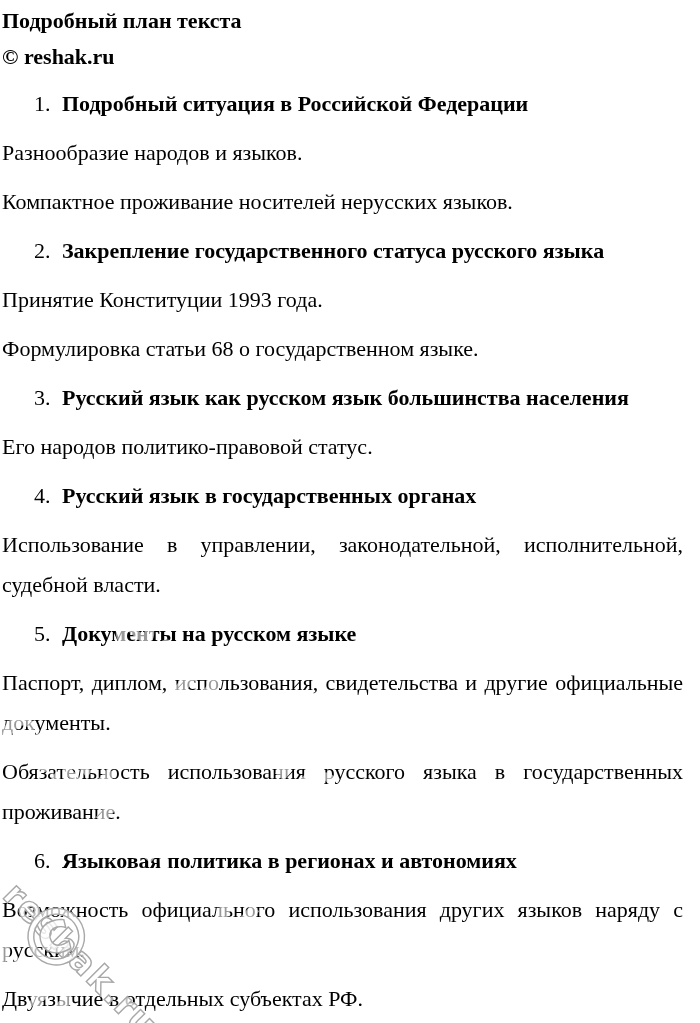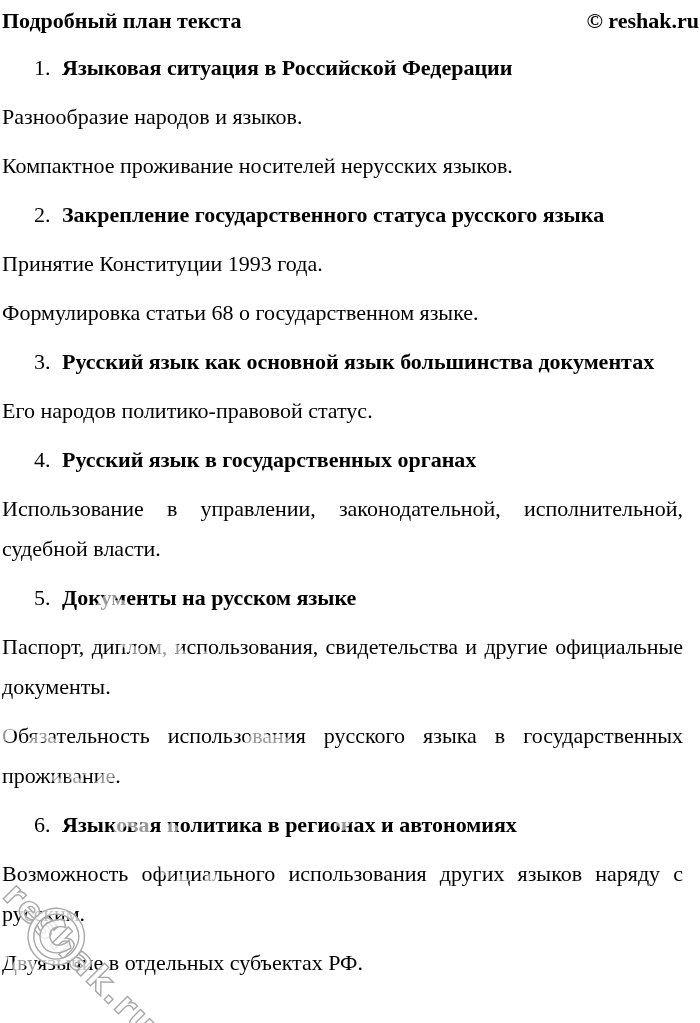--- a/index.html
+++ b/index.html
@@ -7,21 +7,21 @@
     width: 700px; height: 1023px;
     background: #ffffff; color: #000000;
     font-family: "Liberation Serif", "DejaVu Serif", serif;
     font-size: 22px; line-height: 40px;
     overflow: hidden; position: relative;
   }
   .page { padding: 3px 1px 0 2px; position: relative; }
 
   .header-row {
     display: flex; justify-content: space-between; align-items: baseline;
-    line-height: 36px; margin-bottom: 9px;
+    line-height: 36px; margin-bottom: 9px; flex-direction: column;
   }
   .doc-title { font-weight: bold; }
   .copyright-note { font-weight: bold; }
 
   .heading {
     font-weight: bold; line-height: 40px; margin-bottom: 9px;
     padding-left: 32px; white-space: nowrap;
   }
   .heading .num {
     display: inline-block; width: 28px; font-weight: normal;
@@ -56,41 +56,41 @@
 <body>
 
 <div class="page">
 
   <div class="header-row">
     <span class="doc-title">Подробный план текста</span>
     <span class="copyright-note">© reshak.ru</span>
   </div>
 
   <div class="heading">
-    <span class="num">1.</span><span>Языковая ситуация в Российской Федерации</span>
+    <span class="num">1.</span><span>Подробный ситуация в Российской Федерации</span>
   </div>
   <div class="para">
     <div class="line">Разнообразие народов и языков.</div>
   </div>
   <div class="para">
     <div class="line">Компактное проживание носителей нерусских языков.</div>
   </div>
 
   <div class="heading">
     <span class="num">2.</span><span>Закрепление государственного статуса русского языка</span>
   </div>
   <div class="para">
     <div class="line">Принятие Конституции 1993 года.</div>
   </div>
   <div class="para">
     <div class="line">Формулировка статьи 68 о государственном языке.</div>
   </div>
 
   <div class="heading">
-    <span class="num">3.</span><span>Русский язык как основной язык большинства документах</span>
+    <span class="num">3.</span><span>Русский язык как русском язык большинства населения</span>
   </div>
   <div class="para">
     <div class="line">Его народов политико-правовой статус.</div>
   </div>
 
   <div class="heading">
     <span class="num">4.</span><span>Русский язык в государственных органах</span>
   </div>
   <div class="para">
     <div class="line fill">Использование в управлении, законодательной, исполнительной,</div>

